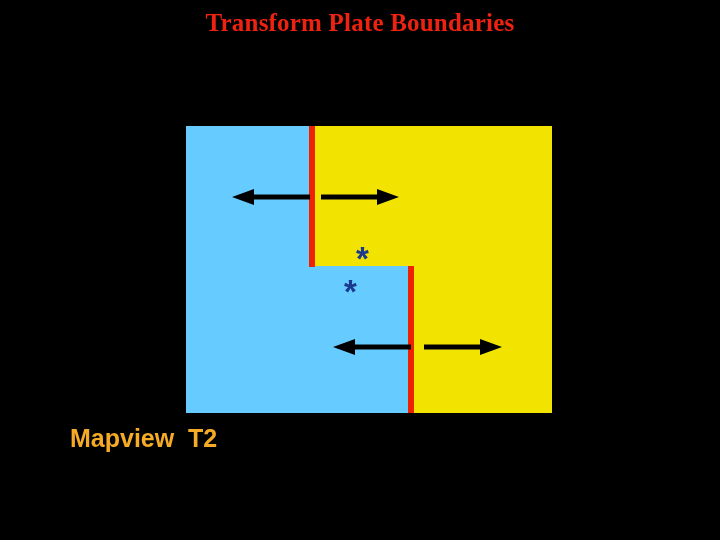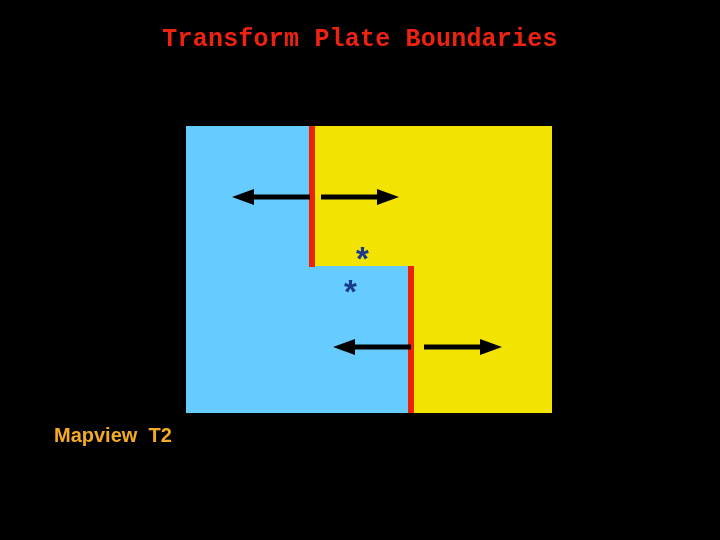--- a/index.html
+++ b/index.html
@@ -13,25 +13,25 @@
     height: 540px;
     background: #000000;
     overflow: hidden;
     font-family: "Liberation Sans", sans-serif;
   }
 
   
   #title {
     position: absolute;
     left: 0;
-    top: 25px;
+    top: 9px;
     width: 720px;
     text-align: center;
     color: #ee2211;
-    font-family: Liberation Mono, monospace;
+    font-family: Liberation Serif, serif;
     font-size: 25px;
     font-weight: bold;
     letter-spacing: 0.2px;
     white-space: pre;
   }
 
   
   #map {
     position: absolute;
     left: 186px;
@@ -109,25 +109,25 @@
     font-weight: bold;
     line-height: 1;
     white-space: pre;
   }
   #asterisk-upper { left: 170px; top: 116px; }
   #asterisk-lower { left: 158px; top: 149px; }
 
   
   #caption {
     position: absolute;
-    left: 54px;
+    left: 70px;
     top: 424px;
     color: #f5ab25;
     font-family: "Liberation Sans", sans-serif;
-    font-size: 20px;
+    font-size: 25px;
     font-weight: bold;
     white-space: pre;
   }
 </style>
 </head>
 <body>
 
 <div id="stage">
 
   <div id="title">Transform Plate Boundaries</div>

